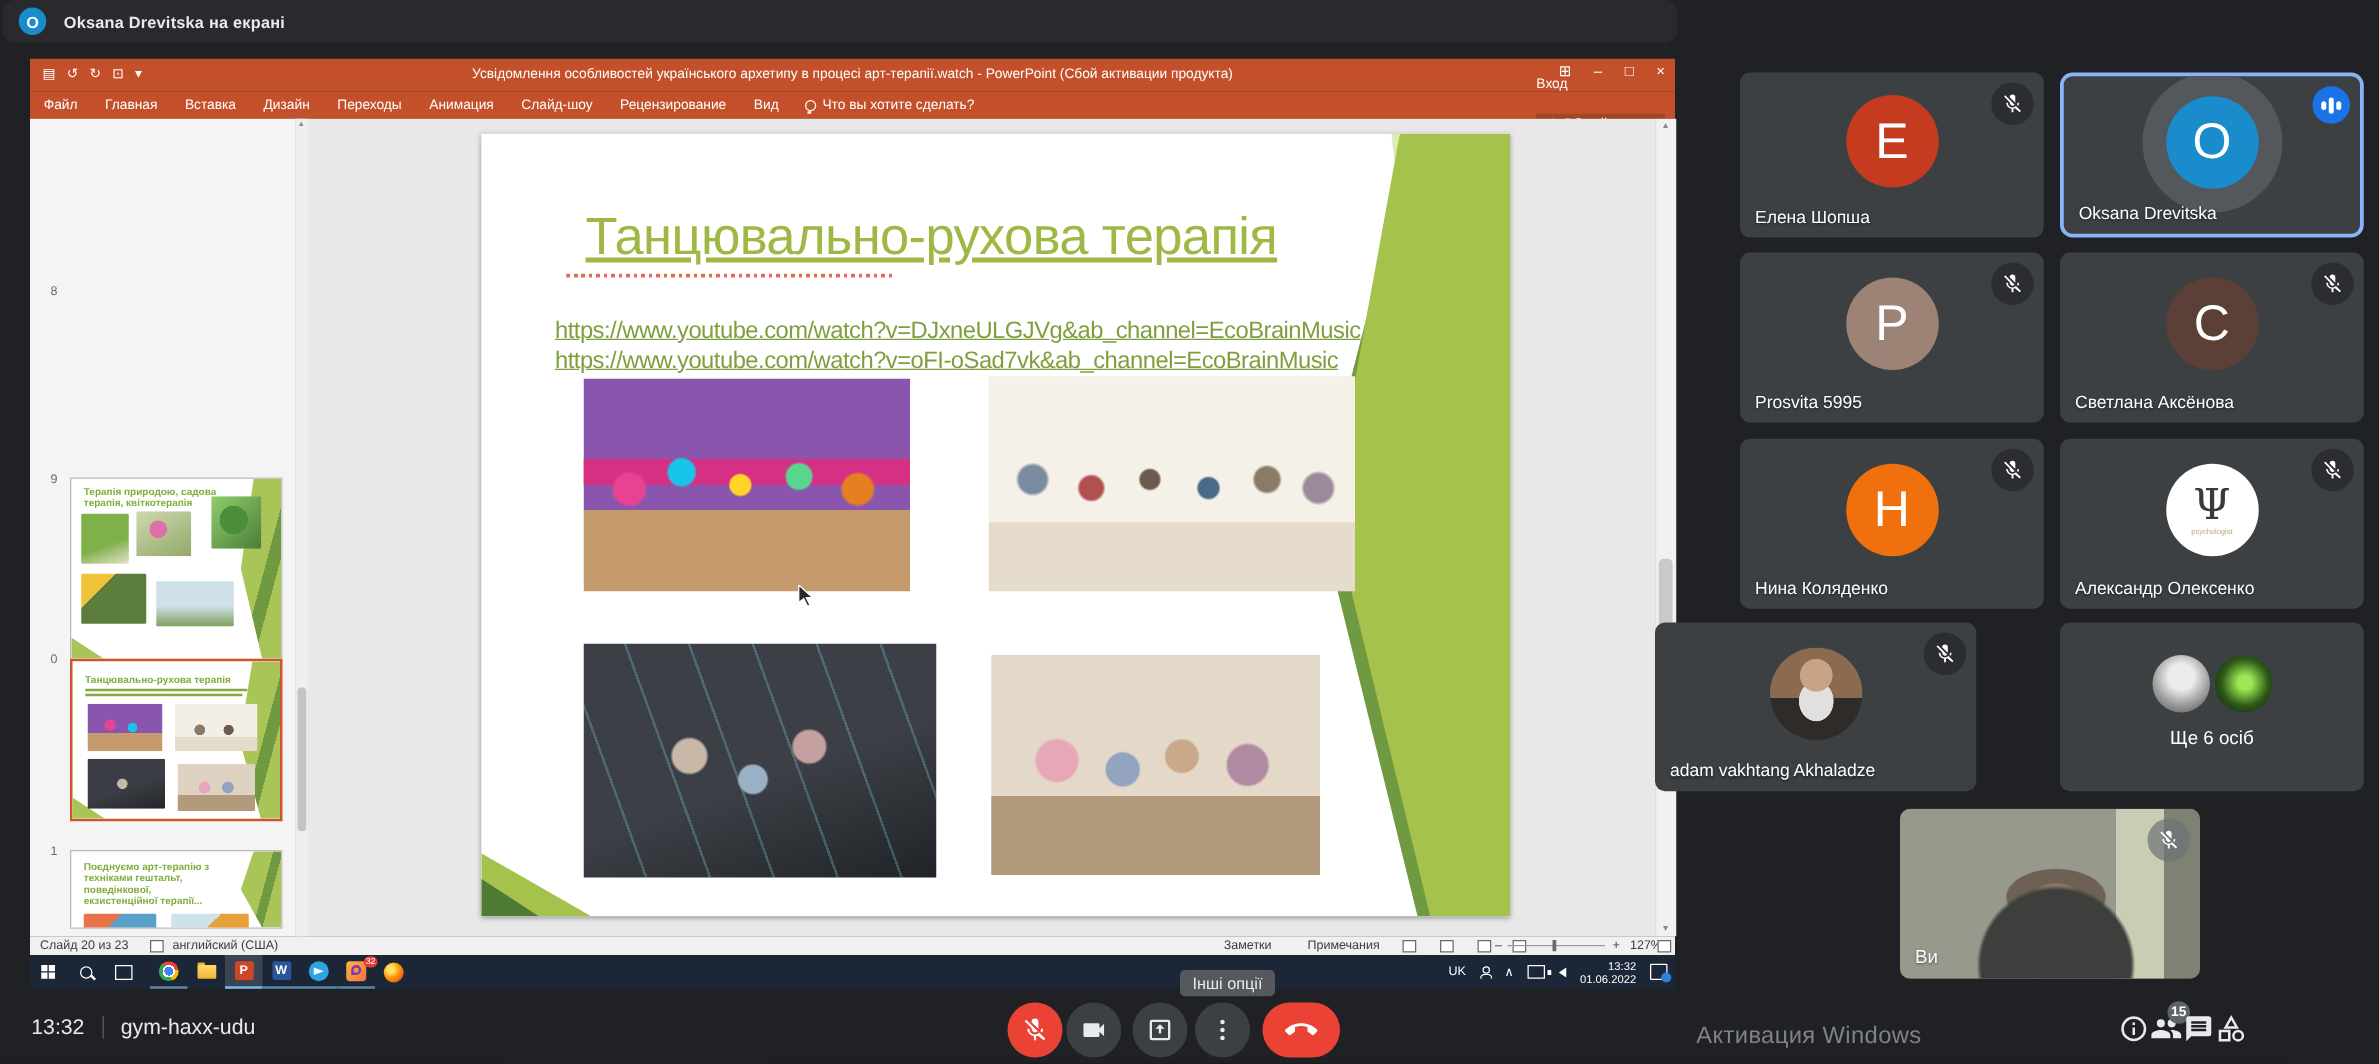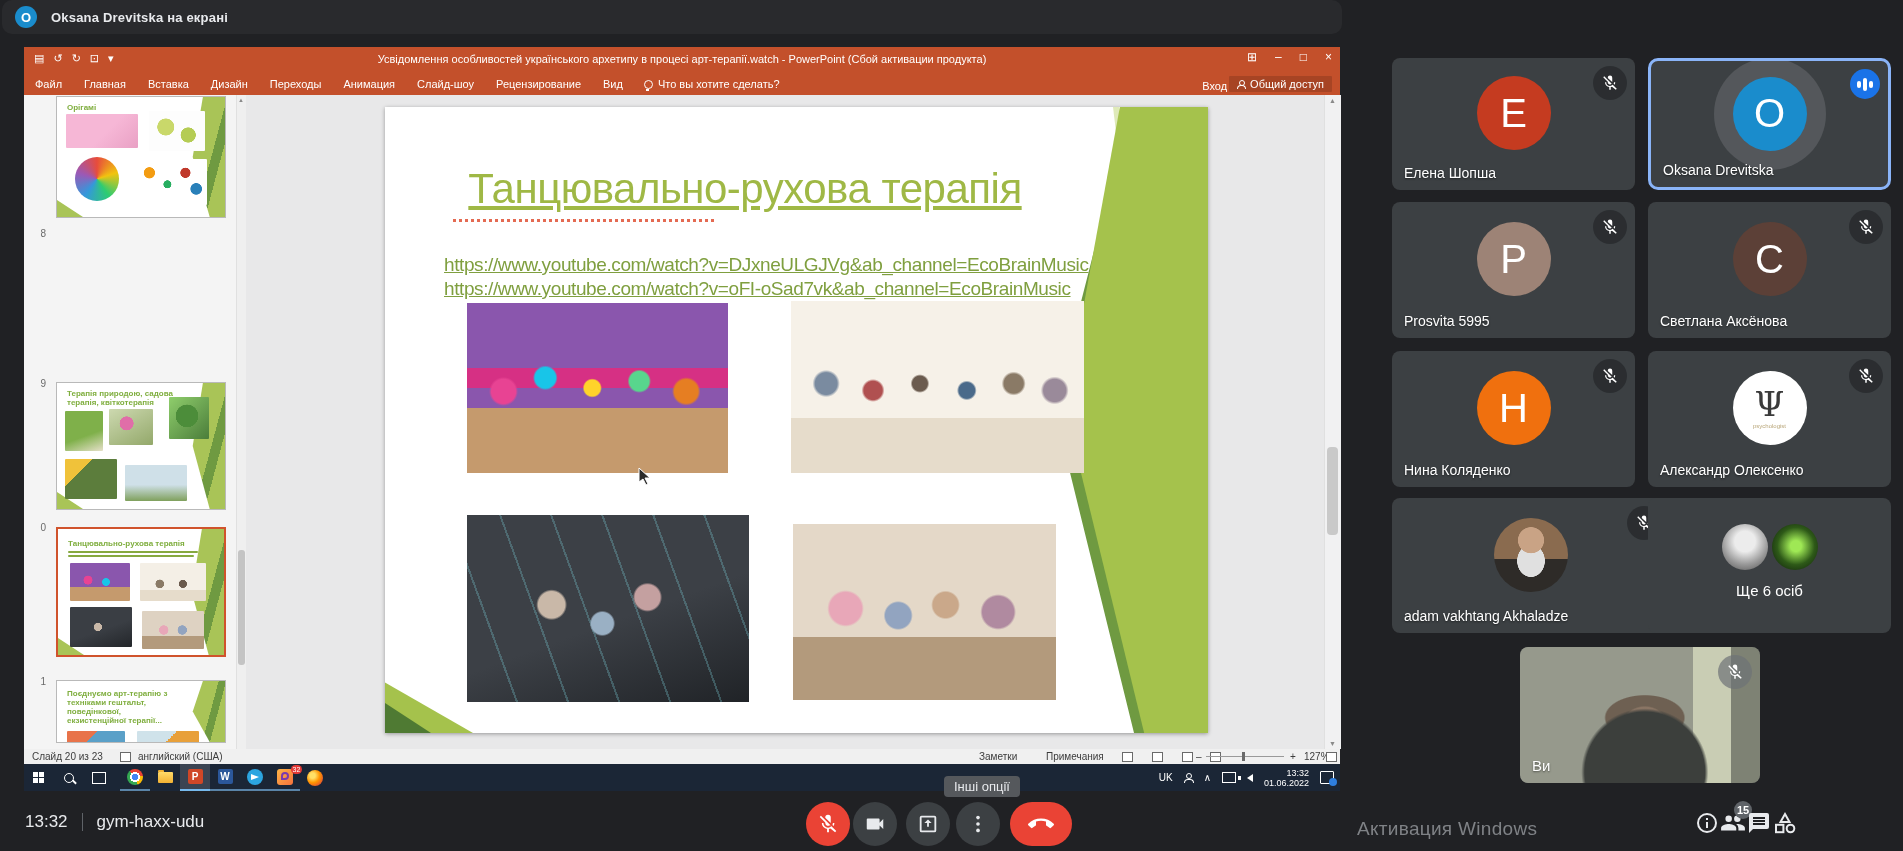--- a/index.html
+++ b/index.html
@@ -18,21 +18,21 @@
   .ppt-titlebar{left:24px;top:47px;width:1316px;height:26px;background:#c3502b;color:#fff;}
   .ppt-title-text{position:absolute;left:0;right:0;top:6px;text-align:center;font-size:11px;color:#fff;}
   .qat{position:absolute;left:10px;top:5px;display:flex;gap:9px;font-size:11px;color:#fff;}
   .winctl{position:absolute;right:8px;top:3px;display:flex;gap:18px;font-size:12px;color:#fff;}
   .ppt-ribbon{left:24px;top:73px;width:1316px;height:22px;background:#c3502b;display:flex;align-items:center;
               gap:0;color:#fff;font-size:11px;}
   .tab{padding:0 11px;line-height:22px;white-space:nowrap;}
   .tellme{display:flex;align-items:center;gap:5px;padding:0 10px;white-space:nowrap;}
   .bulb{width:7px;height:7px;border:1px solid #fff;border-radius:50%;position:relative;display:inline-block;}
   .bulb::after{content:'';position:absolute;left:1px;bottom:-3px;width:3px;height:2px;background:#fff;}
-  .ribbon-right{margin-left:auto;display:flex;align-items:flex-end;gap:2px;padding-right:8px;}
+  .ribbon-right{margin-left:auto;display:flex;align-items:flex-start;gap:18px;padding-right:8px;flex-direction:column;}
   .share-chip{display:flex;align-items:center;gap:5px;background:rgba(0,0,0,.14);padding:2px 8px;border-radius:1px;}
   .person-ico{width:8px;height:8px;position:relative;display:inline-block;}
   .person-ico::before{content:'';position:absolute;left:2px;top:0;width:4px;height:4px;border:1px solid #fff;border-radius:50%;}
   .person-ico::after{content:'';position:absolute;left:0;bottom:-1px;width:7px;height:3px;border:1px solid #fff;border-bottom:none;border-radius:4px 4px 0 0;}
 
   
   .thumbs-panel{left:24px;top:95px;width:222px;height:654px;background:#f4f4f4;}
   .thumb-num{position:absolute;font-size:10px;color:#6a6a6a;width:18px;text-align:right;}
   .thumb-box{position:absolute;left:56px;width:170px;background:#fff;border:1px solid #b9b9b9;box-sizing:border-box;overflow:hidden;}
   .thumb-box.sel{border:2px solid #d0532c;}
@@ -248,34 +248,25 @@
       <span>Вход</span>
       <span class="share-chip">
           <span class="person-ico"></span>
           <span>Общий доступ</span>
         </span>
     </span>
   </div>
 
   <div class="abs thumbs-panel"></div>
 
-  <div class="abs thumb-box" style="top:96px;height:122px">
-    <div class="mini-deco"></div>
-    <div class="mini-deco-bl"></div>
-    <div class="mini-title">Орігамі</div>
-    <div class="mini-block" style="left:9px;top:17px;width:72px;height:34px;background:linear-gradient(135deg,#f6b7d6 0 55%,#e9a0c4);"></div>
-    <div class="mini-block" style="left:92px;top:14px;width:56px;height:40px;background:radial-gradient(circle at 30% 40%,#c9d86a 0 18%,transparent 19%),radial-gradient(circle at 70% 60%,#b5cc54 0 16%,transparent 17%),#fdfdfd;"></div>
-    <div class="mini-block" style="left:18px;top:60px;width:44px;height:44px;border-radius:50%;background:conic-gradient(#e74c3c,#f1c40f,#2ecc71,#3498db,#9b59b6,#e74c3c);"></div>
-    <div class="mini-block" style="left:78px;top:62px;width:72px;height:46px;background:radial-gradient(circle at 20% 30%,#f39c12 0 8%,transparent 9%),radial-gradient(circle at 45% 55%,#27ae60 0 8%,transparent 9%),radial-gradient(circle at 70% 30%,#c0392b 0 8%,transparent 9%),radial-gradient(circle at 85% 65%,#2980b9 0 8%,transparent 9%),#fff;"></div>
-  </div>
 
   <div class="abs thumb-num" style="left:28px;top:228px">8</div>
 
   <div class="abs thumb-num" style="left:28px;top:378px">9</div>
-  <div class="abs thumb-box" style="top:382px;height:128px">
+  <div class="abs thumb-box" style="top:382px;height:146px">
     <div class="mini-deco"></div>
     <div class="mini-deco-bl"></div>
     <div class="mini-title" style="width:110px">Терапія природою, садова терапія, квіткотерапія</div>
     <div class="mini-block" style="left:8px;top:28px;width:38px;height:40px;background:linear-gradient(160deg,#7fb04a 0 60%,#e5e0c8);"></div>
     <div class="mini-block" style="left:52px;top:26px;width:44px;height:36px;background:radial-gradient(circle at 40% 40%,#e06ea8 0 20%,transparent 21%),linear-gradient(150deg,#cdd9b0,#93a86a);"></div>
     <div class="mini-block" style="left:112px;top:14px;width:40px;height:42px;background:radial-gradient(circle at 45% 45%,#4c8d3a 0 35%,transparent 36%),linear-gradient(135deg,#8fce6c,#4b7d3a);"></div>
     <div class="mini-block" style="left:8px;top:76px;width:52px;height:40px;background:linear-gradient(135deg,#f0c23a 0 30%,#5c7d3c 30%);"></div>
     <div class="mini-block" style="left:68px;top:82px;width:62px;height:36px;background:linear-gradient(180deg,#cfe0e8 0 55%,#7fa05c);"></div>
   </div>
 
@@ -555,21 +546,21 @@
           <use href="#icon-micoff"></use>
         </svg>
       </div>
     <div class="logo-circle">
       <span class="psi">Ψ</span>
       <span class="psi-cap">psychologist</span>
     </div>
     <div class="tile-name">Александр Олексенко</div>
   </div>
 
-  <div class="tile" style="left:1392px;top:498px;width:277px;height:135px">
+  <div class="tile" style="left:1324px;top:498px;width:257px;height:135px">
     <div class="mic-chip">
         <svg width="18" height="18" viewBox="0 0 24 24">
           <use href="#icon-micoff"></use>
         </svg>
       </div>
     <div class="avatar" style="background:
        radial-gradient(circle at 50% 30%,#c9a385 0 20%,transparent 21%),
        radial-gradient(ellipse at 50% 58%,#e0e0e0 0 26%,transparent 27%),
        linear-gradient(180deg,#8a6b4f 0 55%,#2e2b28 55%)"></div>
     <div class="tile-name">adam vakhtang Akhaladze</div>

